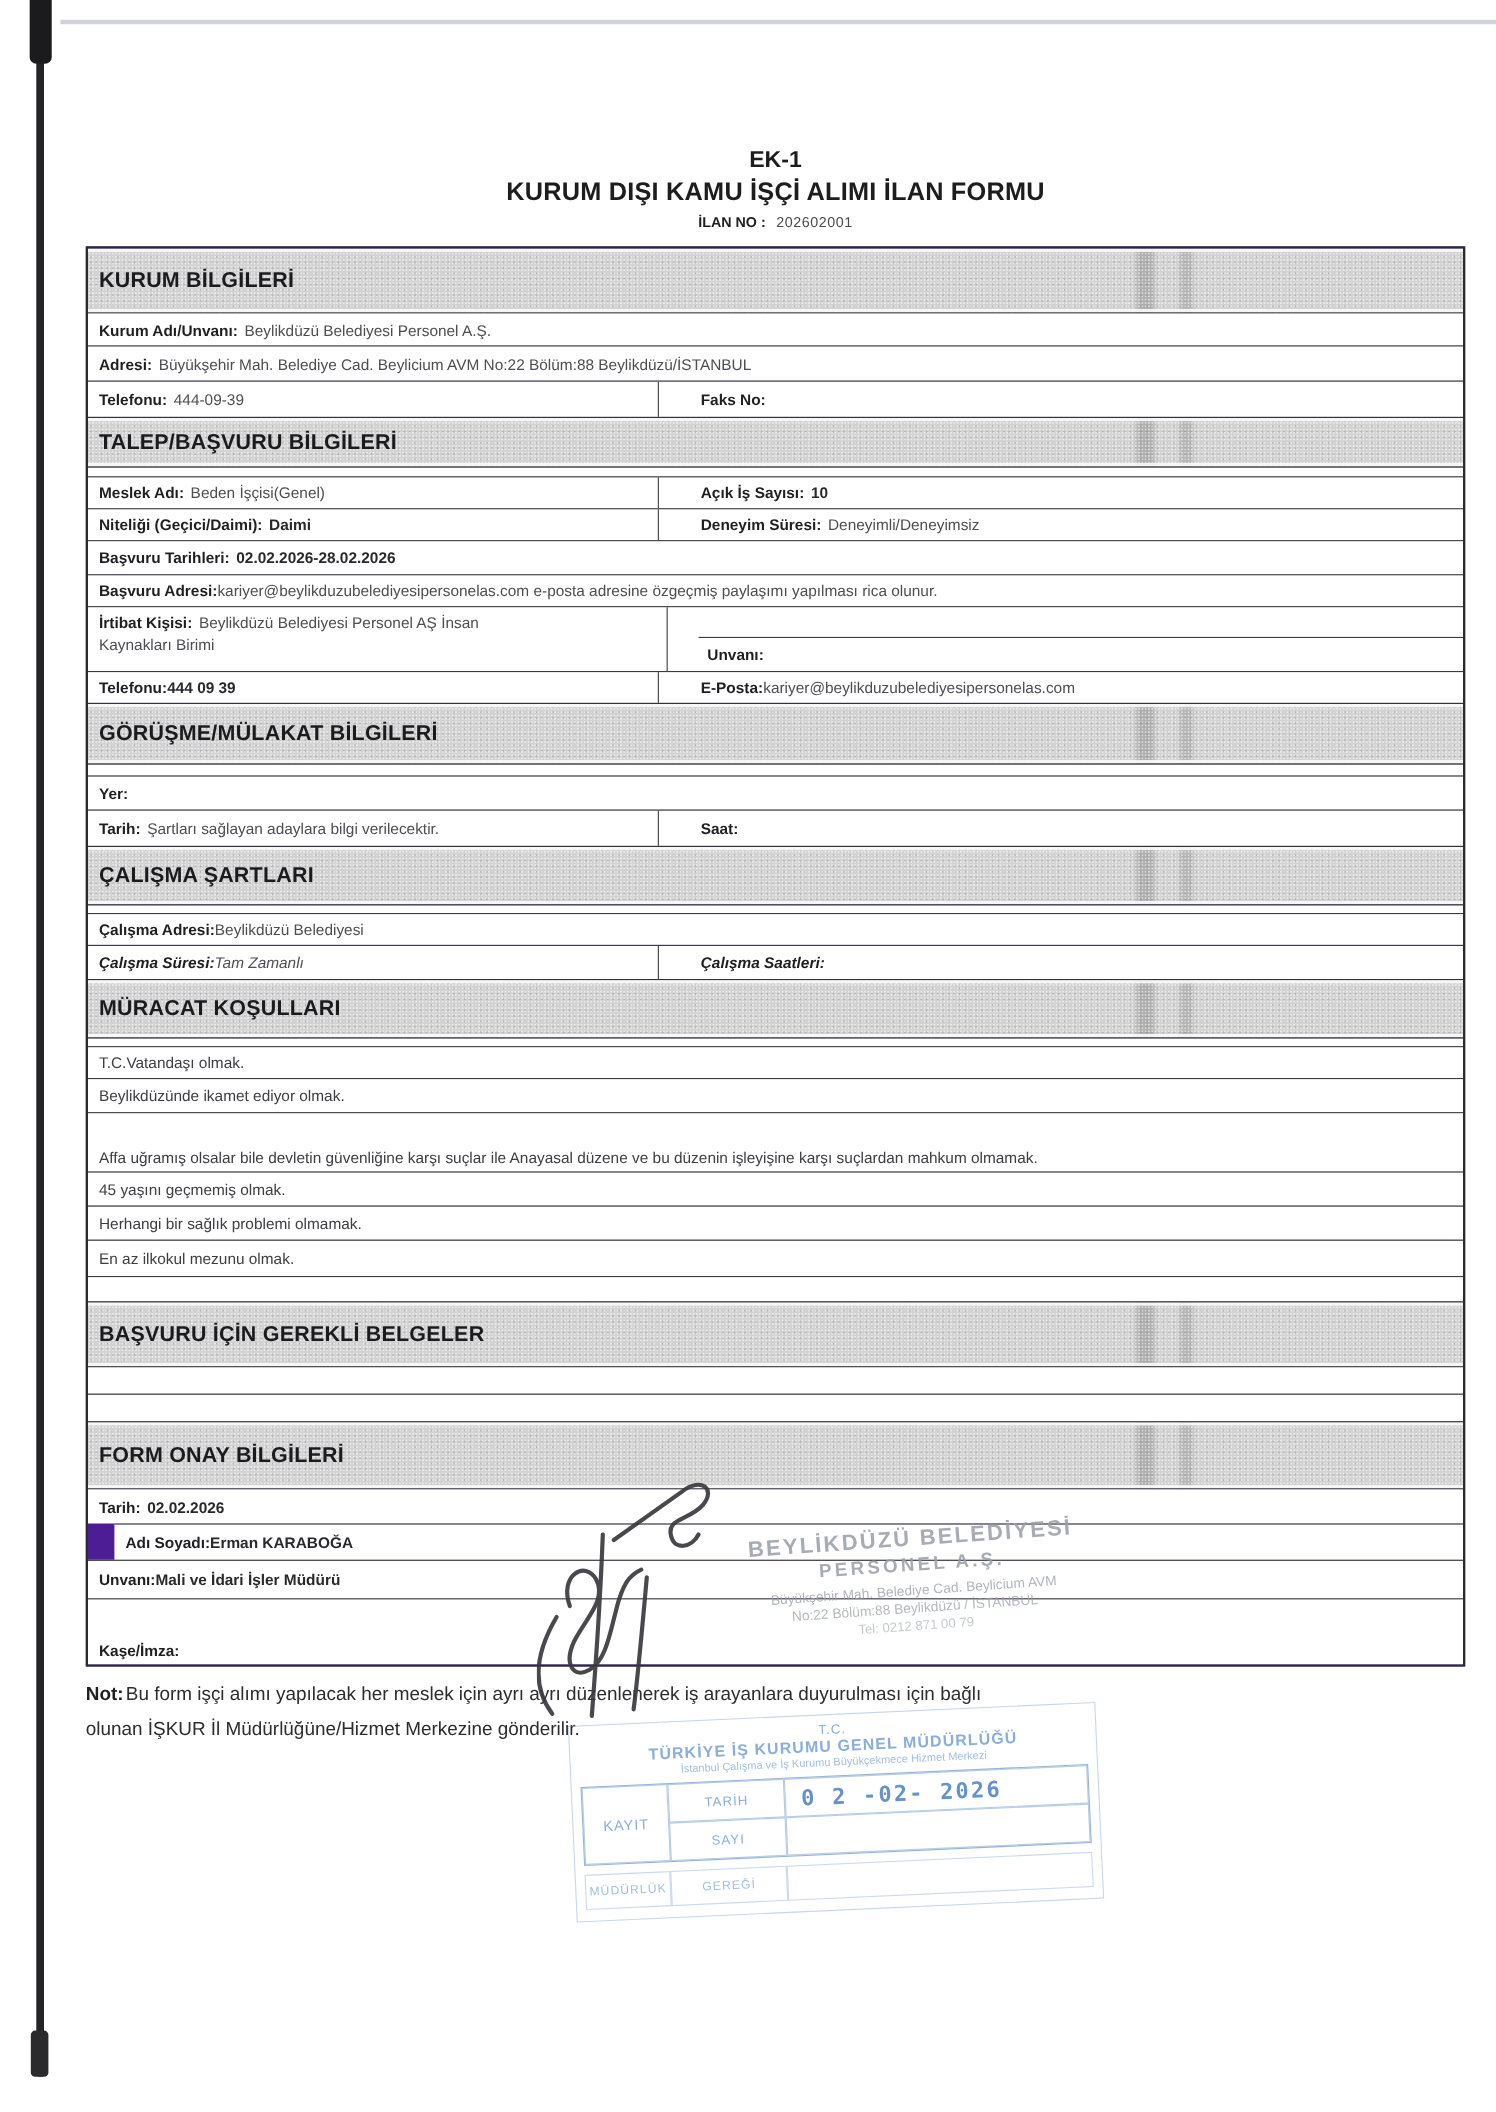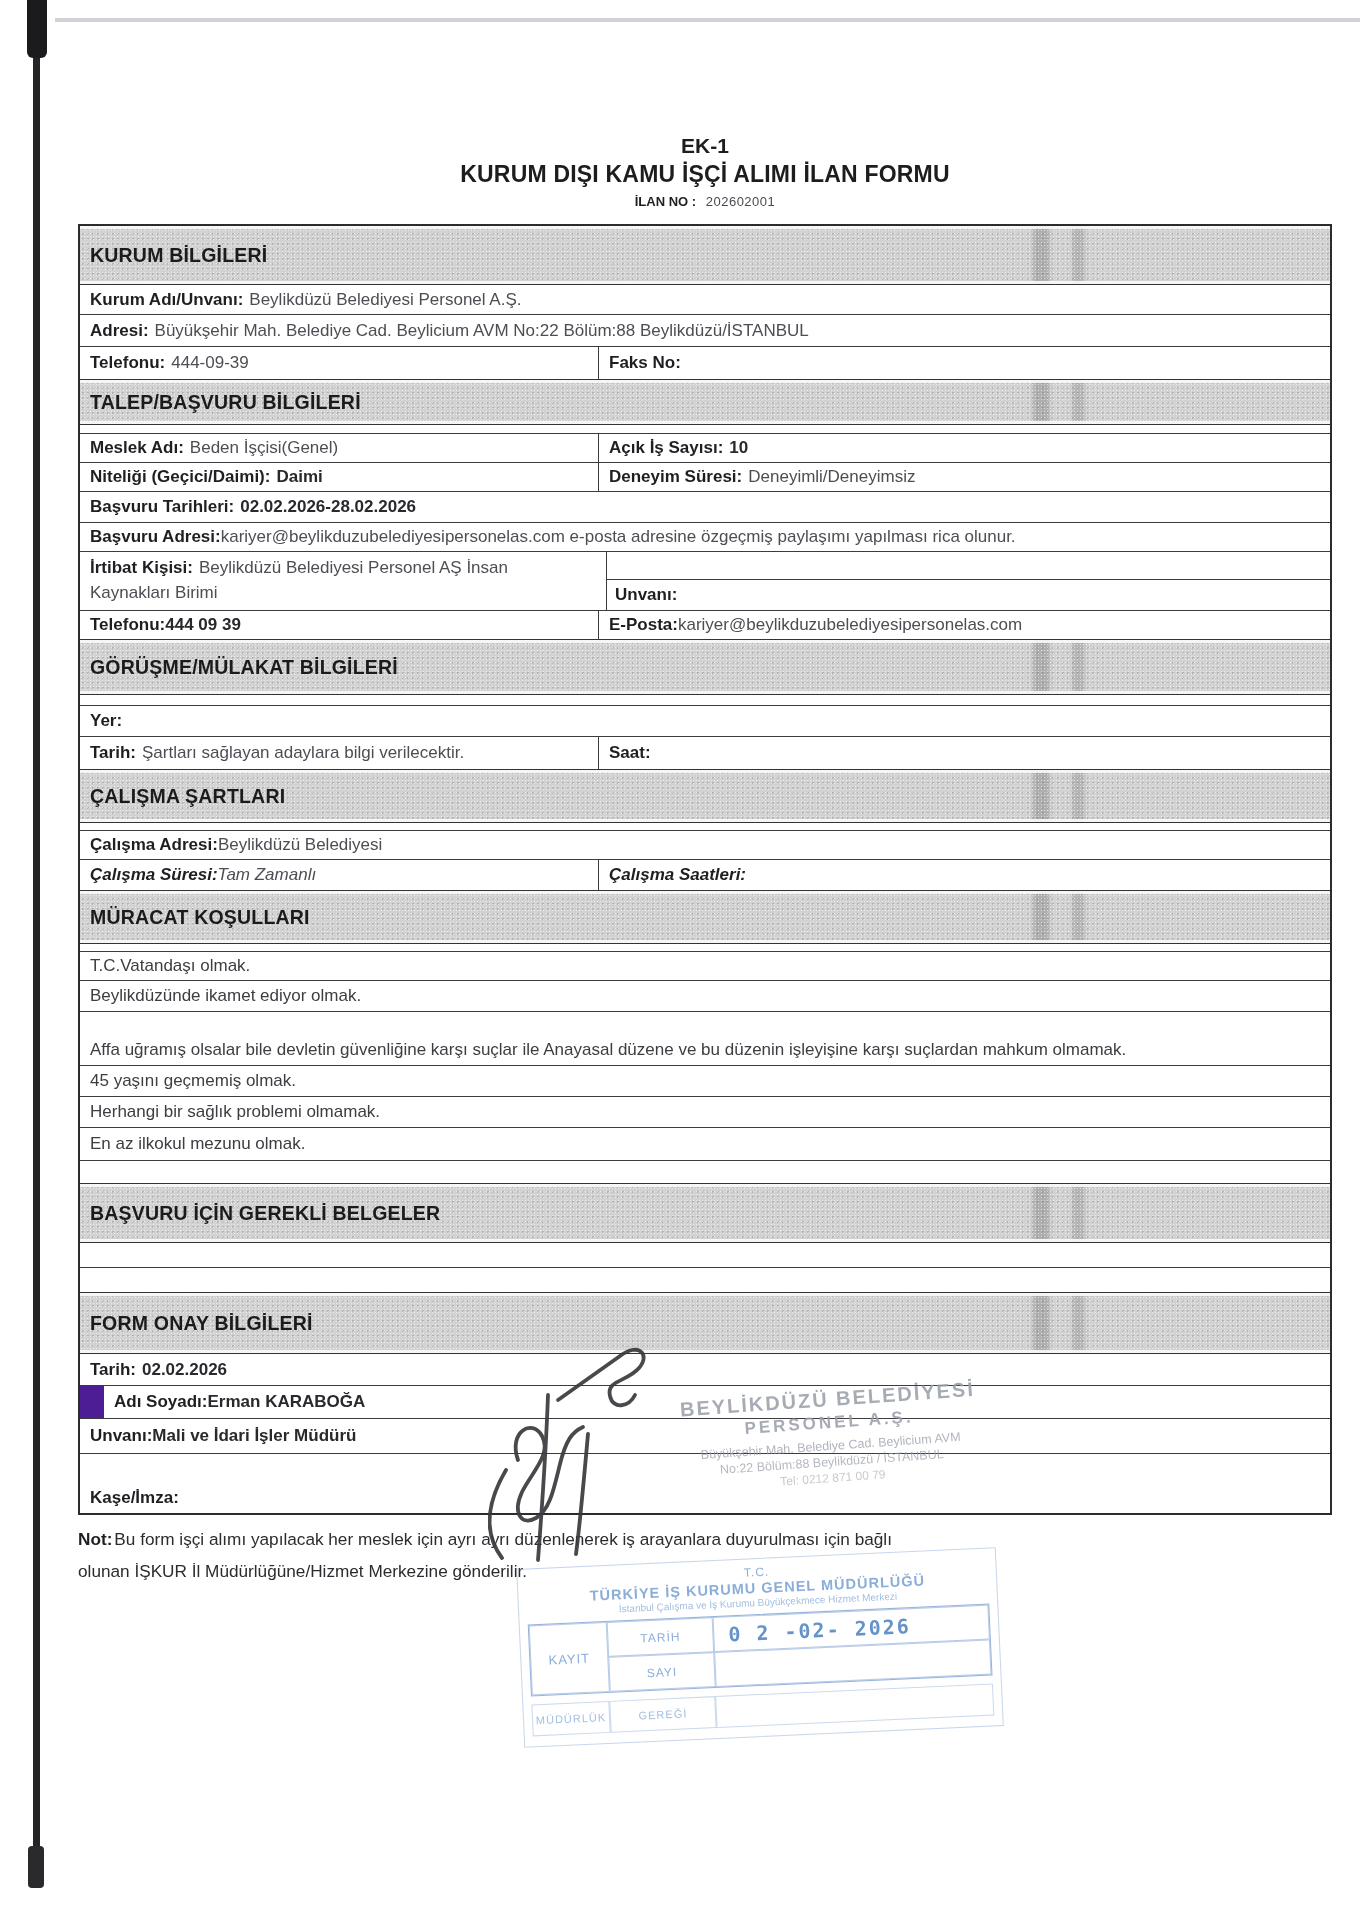--- a/index.html
+++ b/index.html
@@ -28,24 +28,24 @@
             linear-gradient(90deg, transparent 0 76%, rgba(70,70,70,.25) 76.5% 77.3%, transparent 77.8% 79.2%, rgba(70,70,70,.20) 79.6% 80.1%, transparent 80.6% 100%);
           background-size:3px 3px, 5px 5px, 100% 100%;
           border-top:1.6px solid #333; border-bottom:1.6px solid #333;
           box-shadow: inset 0 3px 0 rgba(250,250,250,.9), inset 0 -3px 0 rgba(250,250,250,.9);
           display:flex; align-items:center; padding-left:10px;
           font-weight:bold; font-size:19.5px; color:#1b1b1e; letter-spacing:.2px; }
 
   .gap { background:#fff; }
 
   .r { position:relative; display:flex; align-items:center; border-top:1.4px solid #3c3c40;
-       font-size:17px; padding-left:10px; background:#fff; }
+       font-size:14px; padding-left:10px; background:#fff; }
   .r.bottomtext { align-items:flex-end; padding-bottom:5px; }
 
-  .split { padding:0; align-items:stretch; }
+  .split { padding:0; align-items:stretch;gap:28px; }
   .split .c { display:flex; align-items:center; padding-left:10px; }
   .split .cl { width:508px; border-right:1.45px solid #3c3c40; }
   .split .cr { flex:1; }
 
   .irtibat { padding:0; align-items:stretch; }
   .irtibat .cl { display:block; padding:4px 8px 2px 10px; line-height:1.45; }
   .irtibat .crcol { flex:1; display:flex; flex-direction:column; }
   .irtibat .sub-empty { flex:1; }
   .irtibat .sub-unv { border-top:1.4px solid #3c3c40; height:30px; display:flex; align-items:center; padding-left:8px; }
 

